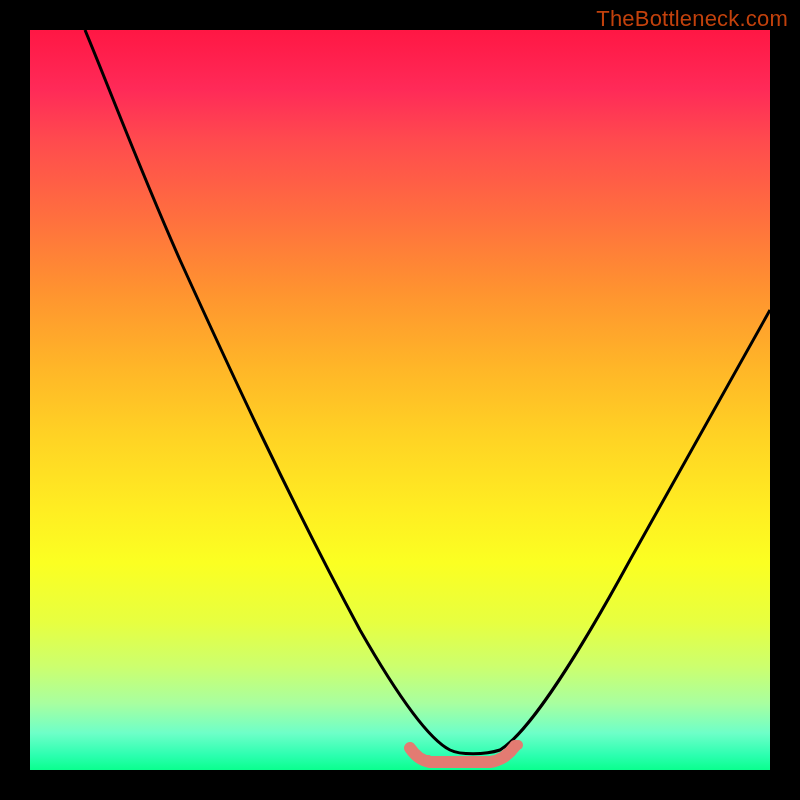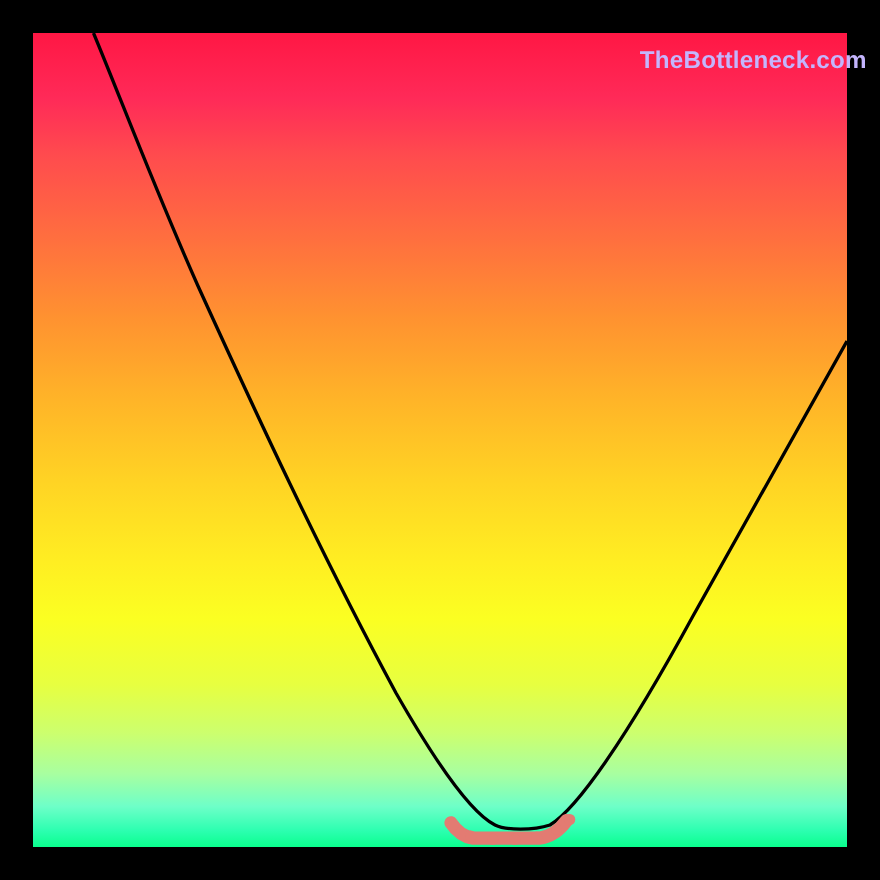--- a/index.html
+++ b/index.html
@@ -39,25 +39,24 @@
       #ccff6e 86%,
       #a8ffa0 91%,
       #6effc8 95%,
       #2cffb0 98%,
       #0aff8e 100%);
   }
   .watermark {
     position: absolute;
     top: 6px;
     right: 12px;
-    color: #c4b5fd;
+    color: #c2410c;
     font-size: 22px;
-    font-weight: 700;
+    font-weight: 400;
     letter-spacing: 0.2px;
-    margin-top: 36px;
   }
   svg.curve {
     position: absolute;
     top: 0;
     left: 0;
   }
 </style>
 </head>
 <body>
 

